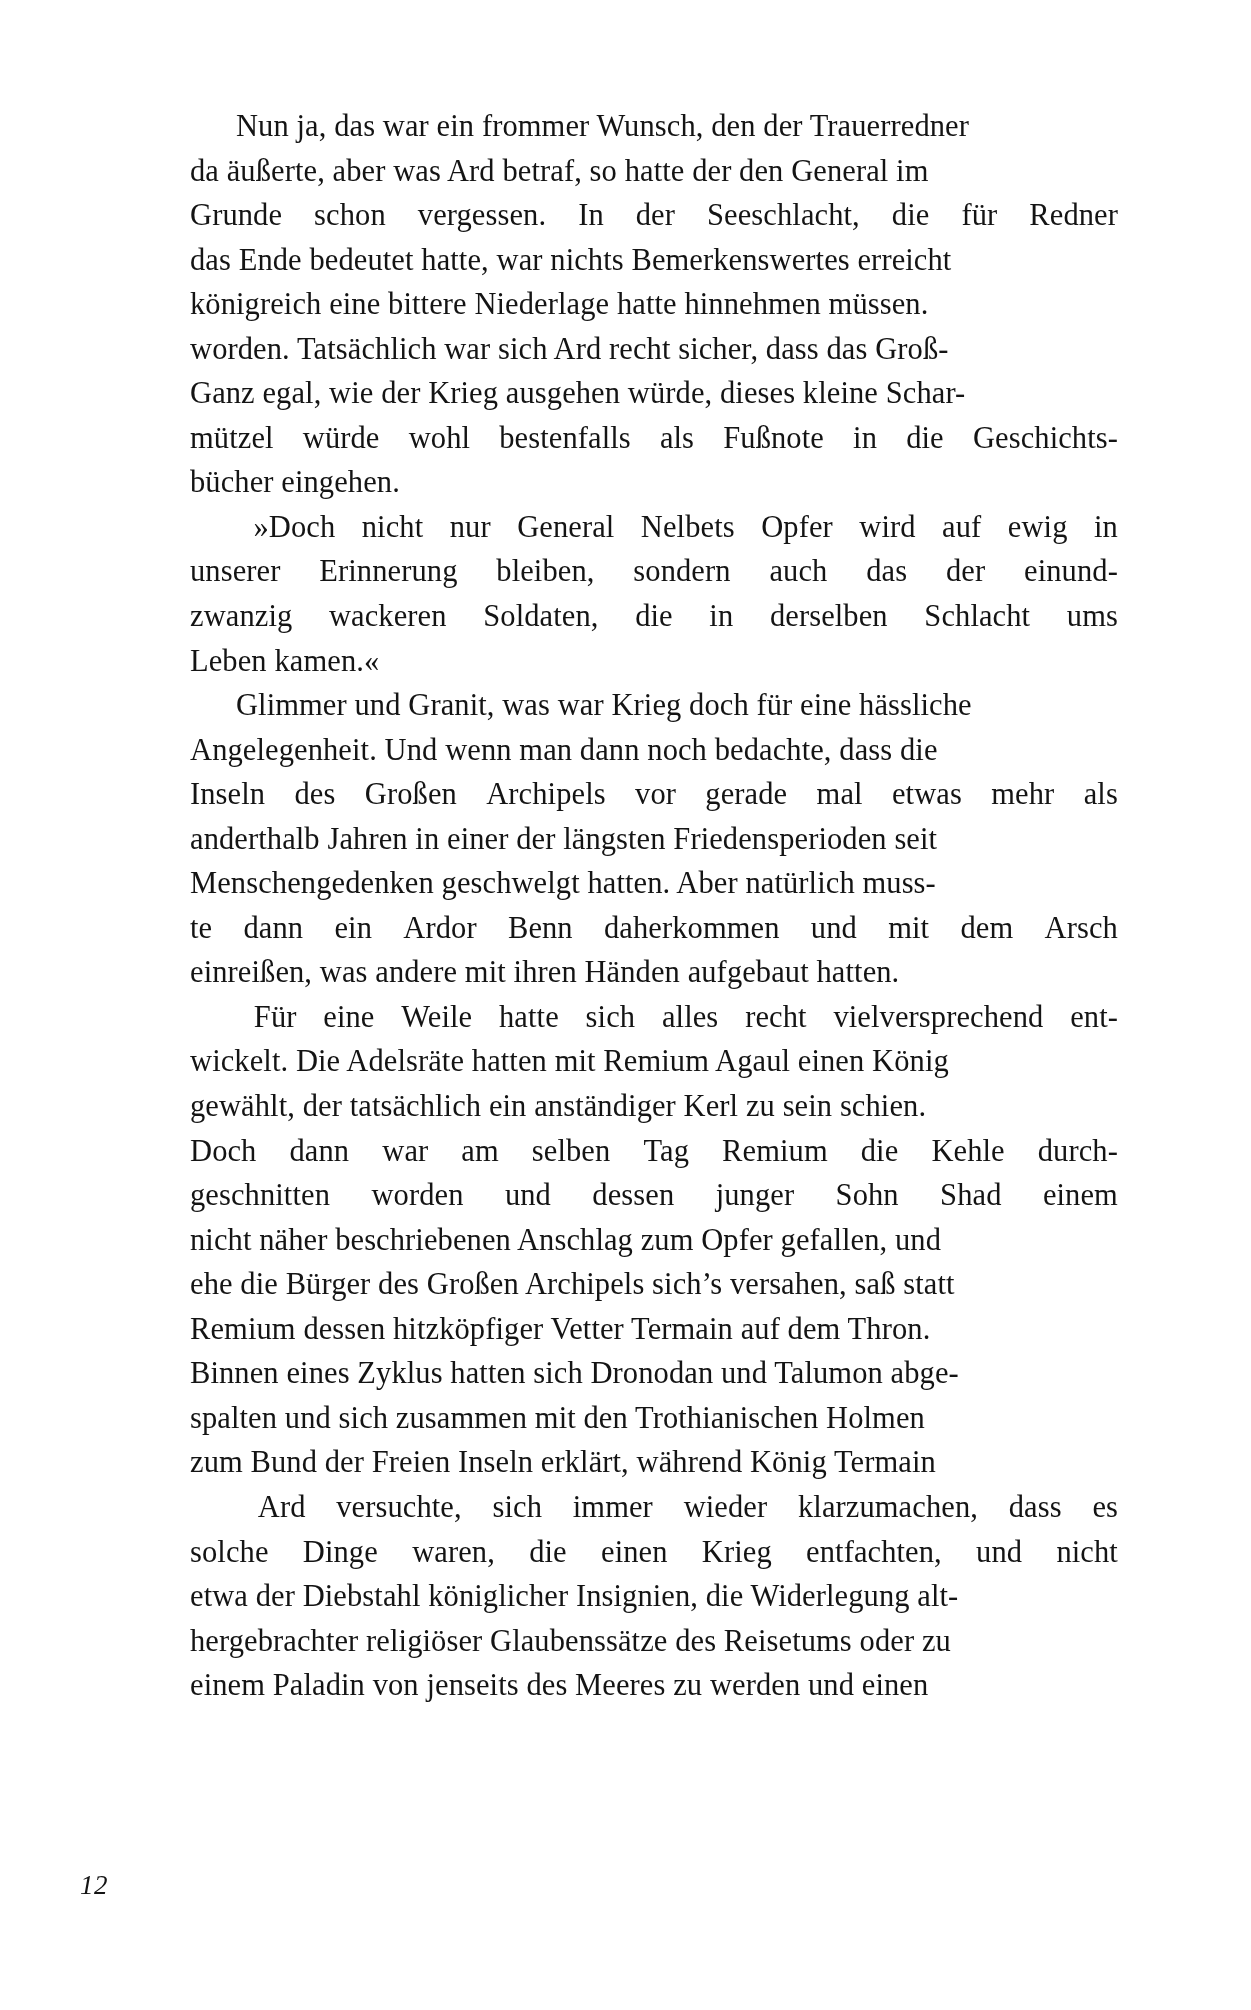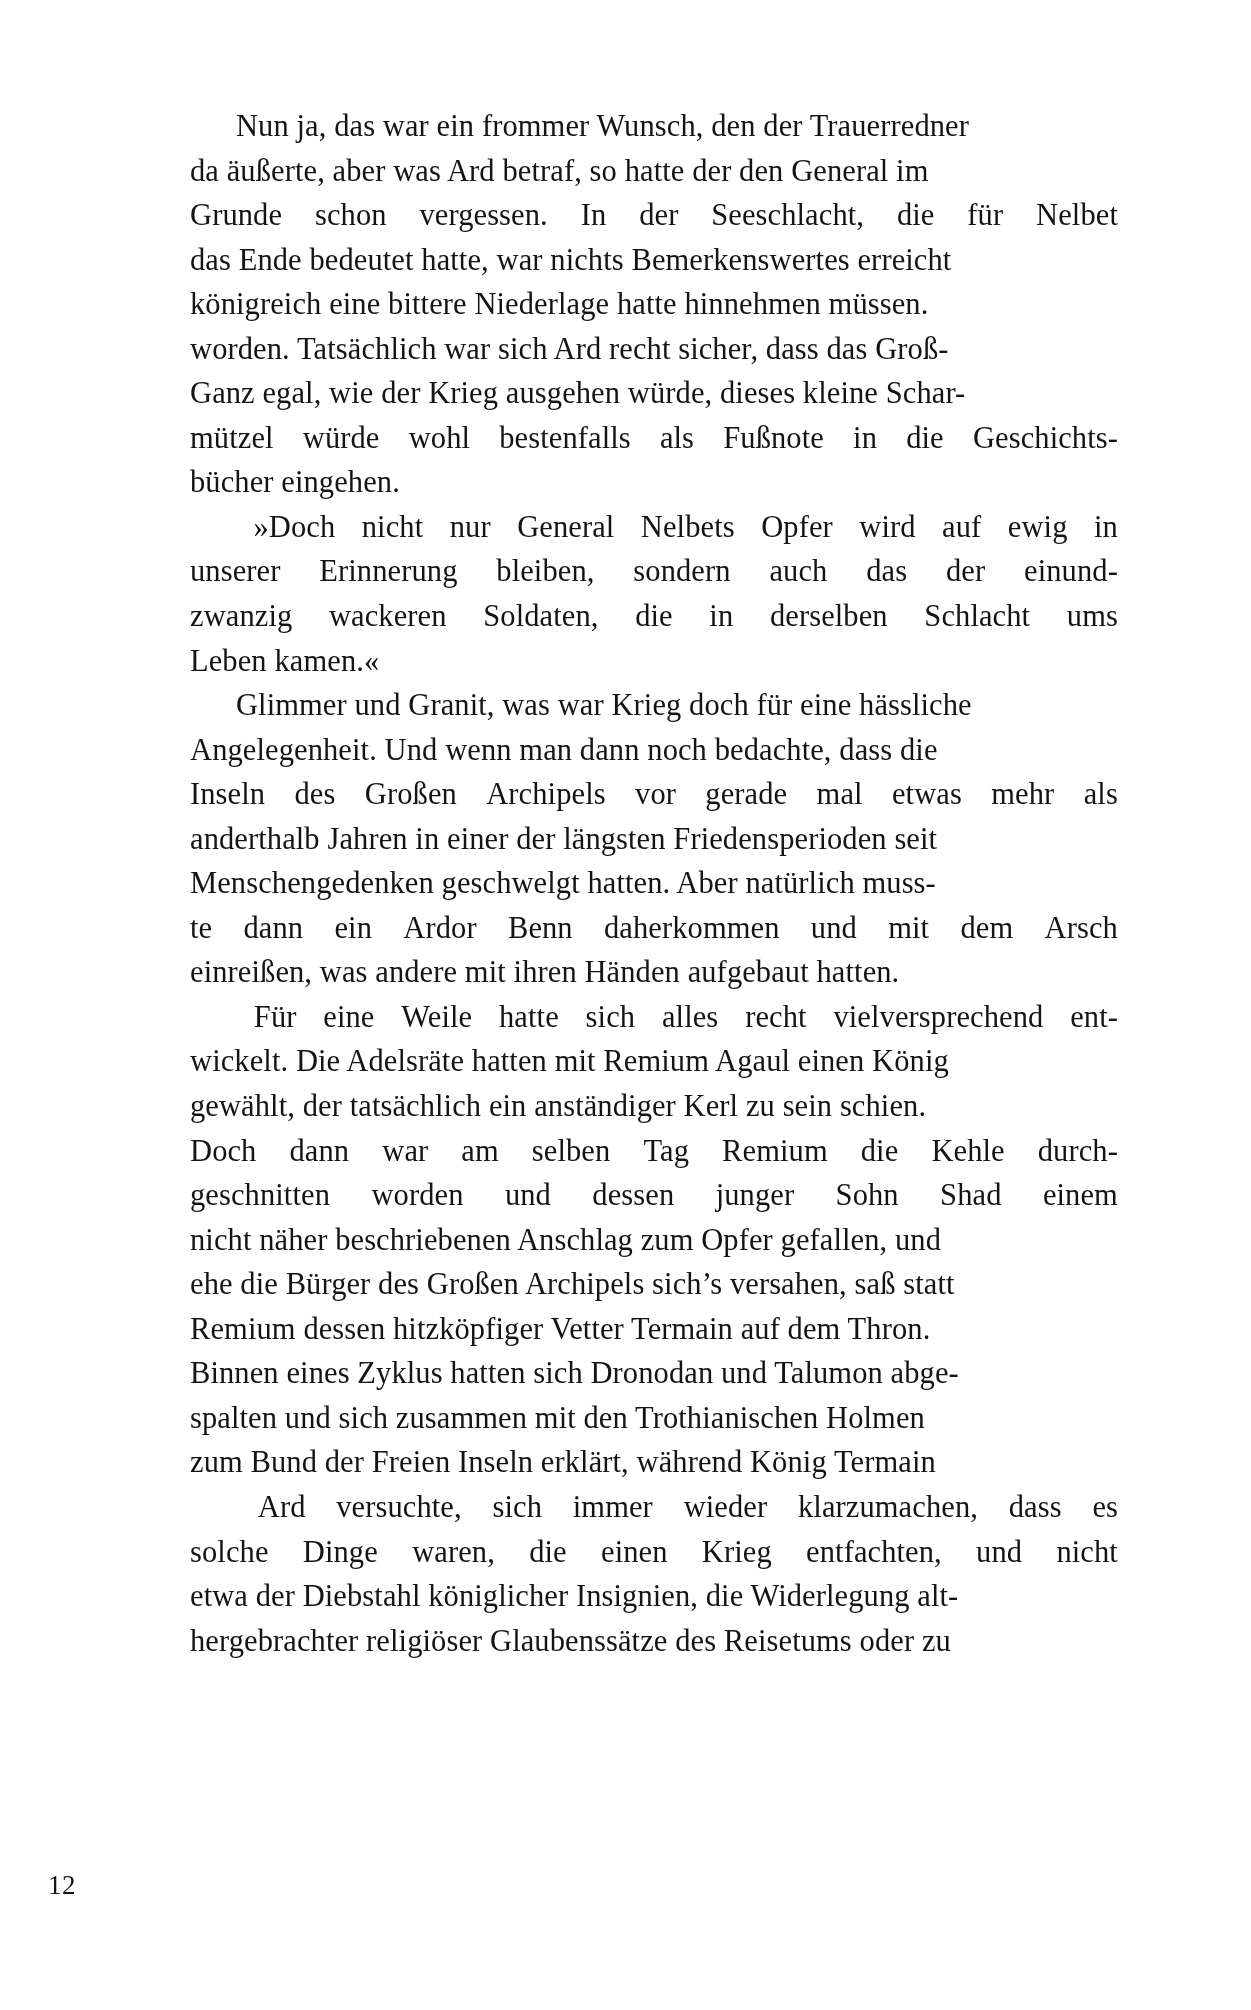--- a/index.html
+++ b/index.html
@@ -36,23 +36,24 @@
   .line.j {
     display: flex;
     justify-content: space-between;
     white-space: normal;
     text-align: center;
   }
   .line.j > .w { white-space: pre; }
   .indent-spacer { display: inline-block; width: 37px; }
   #folio {
     position: absolute;
-    left: 48px;
+    left: 80px;
     top: 1863px;
     font-family: "Liberation Serif", "DejaVu Serif", serif;
+    font-style: italic;
     font-size: 27px;
     line-height: 44.55px;
     color: #141414;
     letter-spacing: 0.5px;
   }
 </style>
 </head>
 <body>
 
 <div id="page">
@@ -62,21 +63,21 @@
       <div class="line">da äußerte, aber was Ard betraf, so hatte der den General im</div>
       <div class="line j">
         <span class="w">Grunde</span>
         <span class="w">schon</span>
         <span class="w">vergessen.</span>
         <span class="w">In</span>
         <span class="w">der</span>
         <span class="w">Seeschlacht,</span>
         <span class="w">die</span>
         <span class="w">für</span>
-        <span class="w">Nelbet</span>
+        <span class="w">Redner</span>
       </div>
       <div class="line">das Ende bedeutet hatte, war nichts Bemerkenswertes erreicht</div>
       <div class="line">königreich eine bittere Niederlage hatte hinnehmen müssen.</div>
       <div class="line">worden. Tatsächlich war sich Ard recht sicher, dass das Groß-</div>
       <div class="line">Ganz egal, wie der Krieg ausgehen würde, dieses kleine Schar-</div>
       <div class="line j">
         <span class="w">mützel</span>
         <span class="w">würde</span>
         <span class="w">wohl</span>
         <span class="w">bestenfalls</span>
@@ -209,17 +210,18 @@
         <span class="w">waren,</span>
         <span class="w">die</span>
         <span class="w">einen</span>
         <span class="w">Krieg</span>
         <span class="w">entfachten,</span>
         <span class="w">und</span>
         <span class="w">nicht</span>
       </div>
       <div class="line">etwa der Diebstahl königlicher Insignien, die Widerlegung alt-</div>
       <div class="line">hergebrachter religiöser Glaubenssätze des Reisetums oder zu</div>
+      <div class="line">einem Paladin von jenseits des Meeres zu werden und einen</div>
     </div>
 
   <div id="folio">12</div>
 
 </div>
 
 </body></html>

